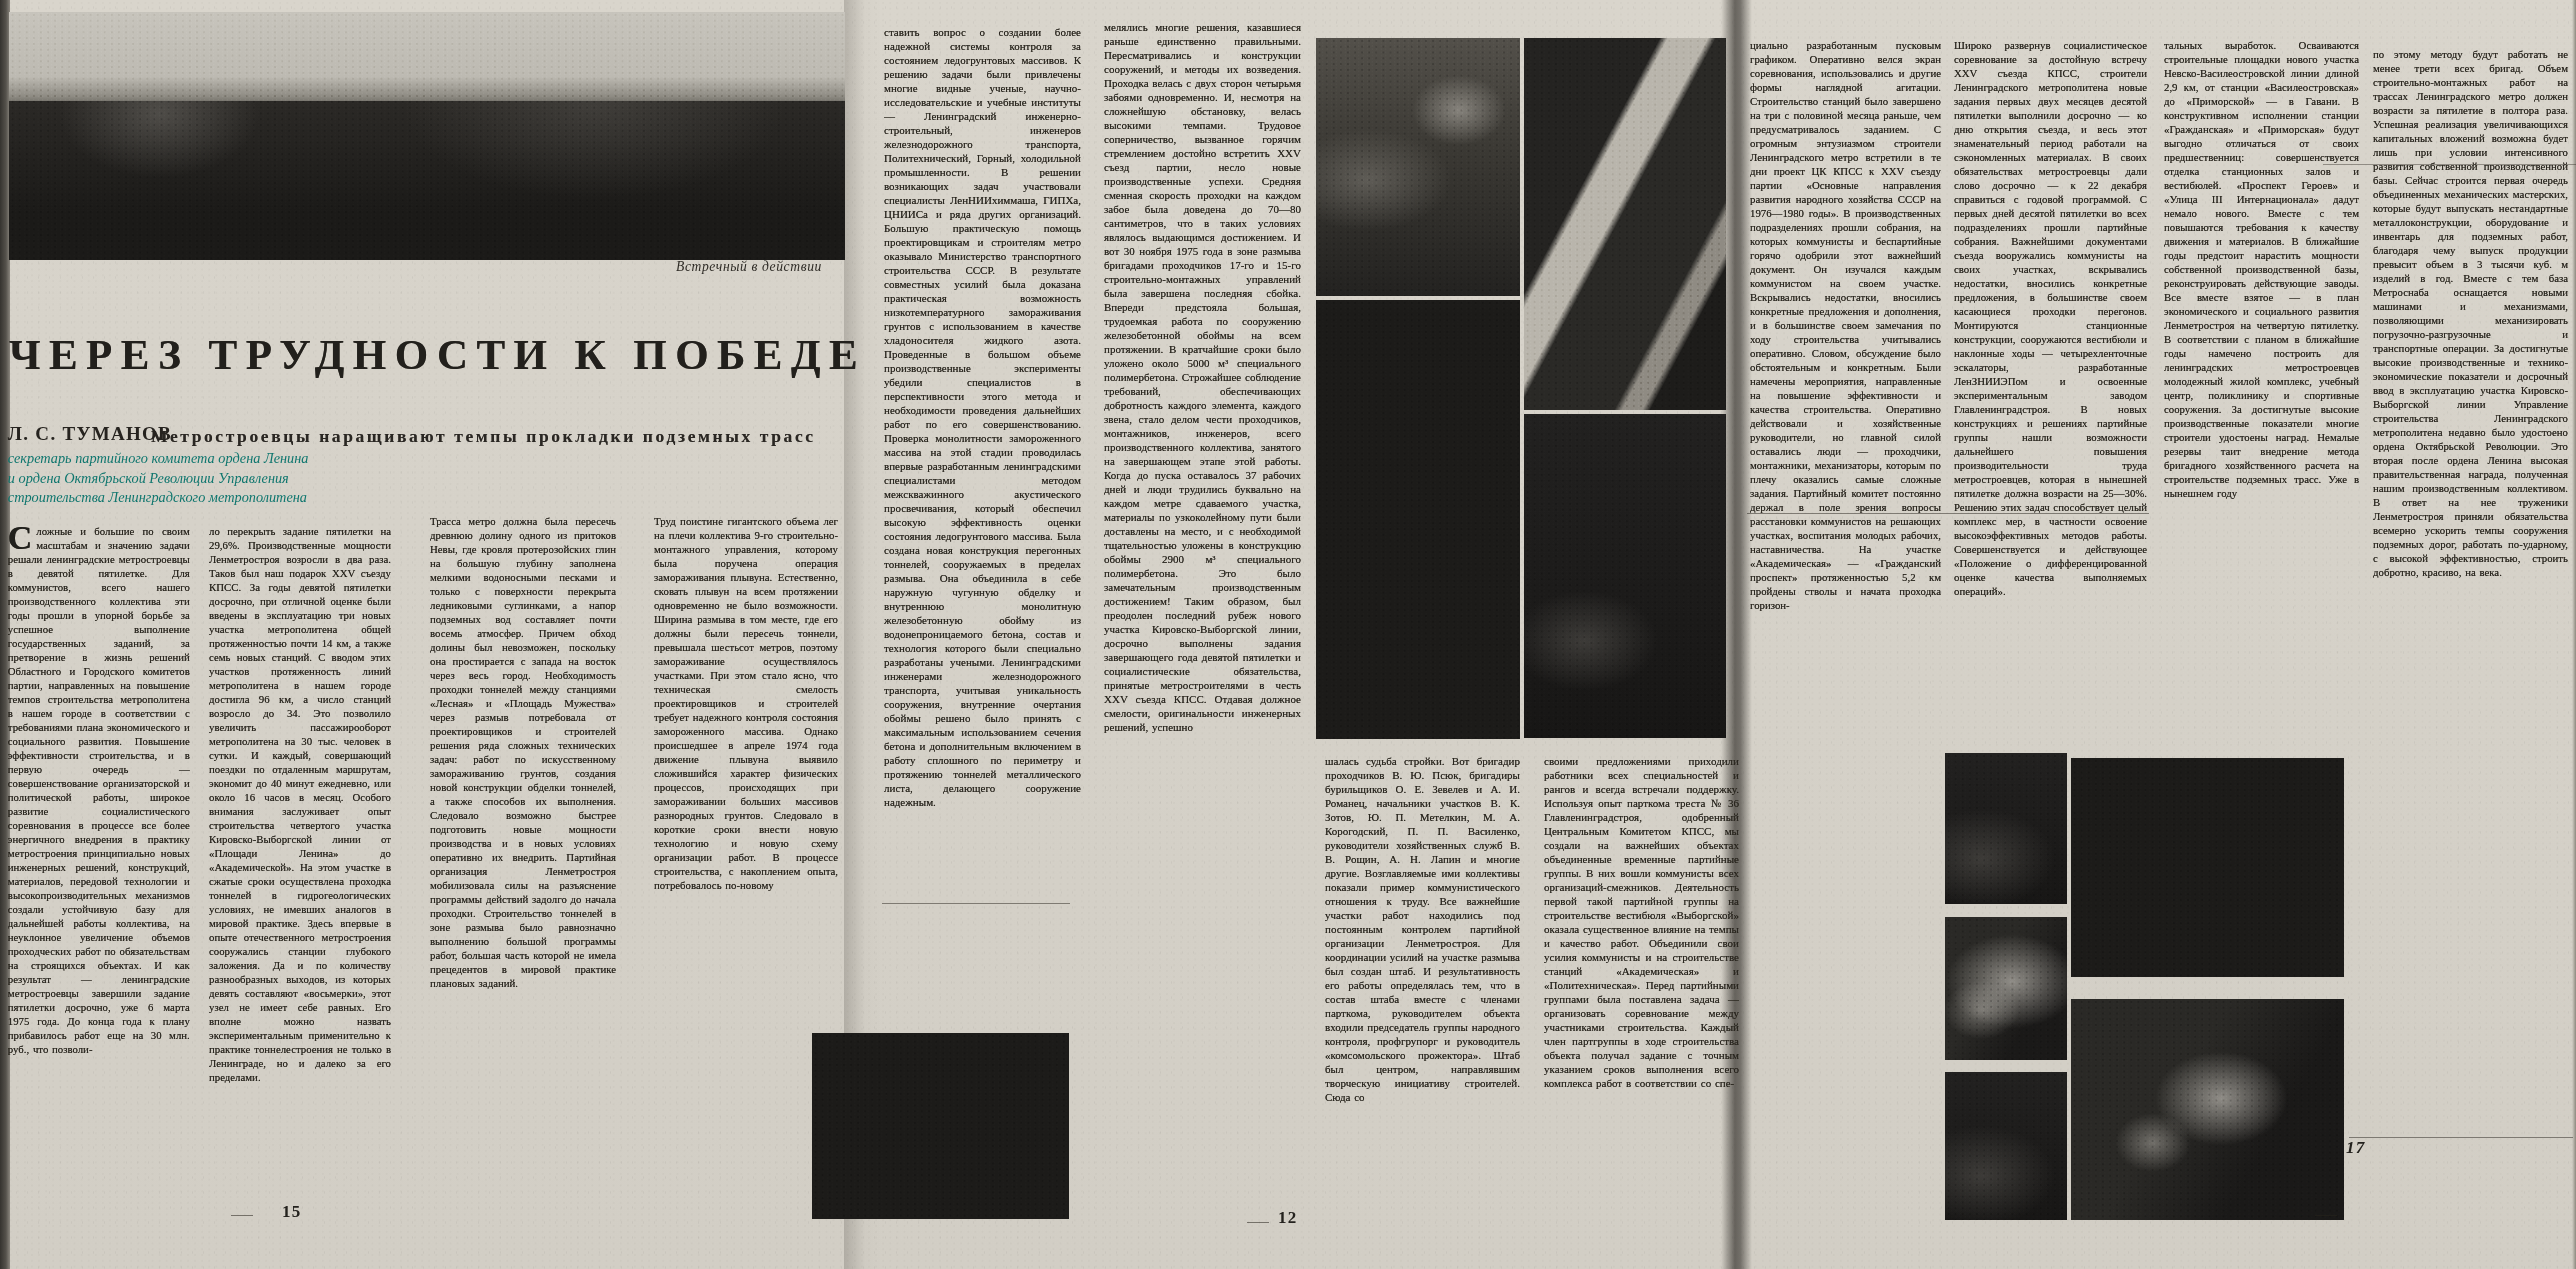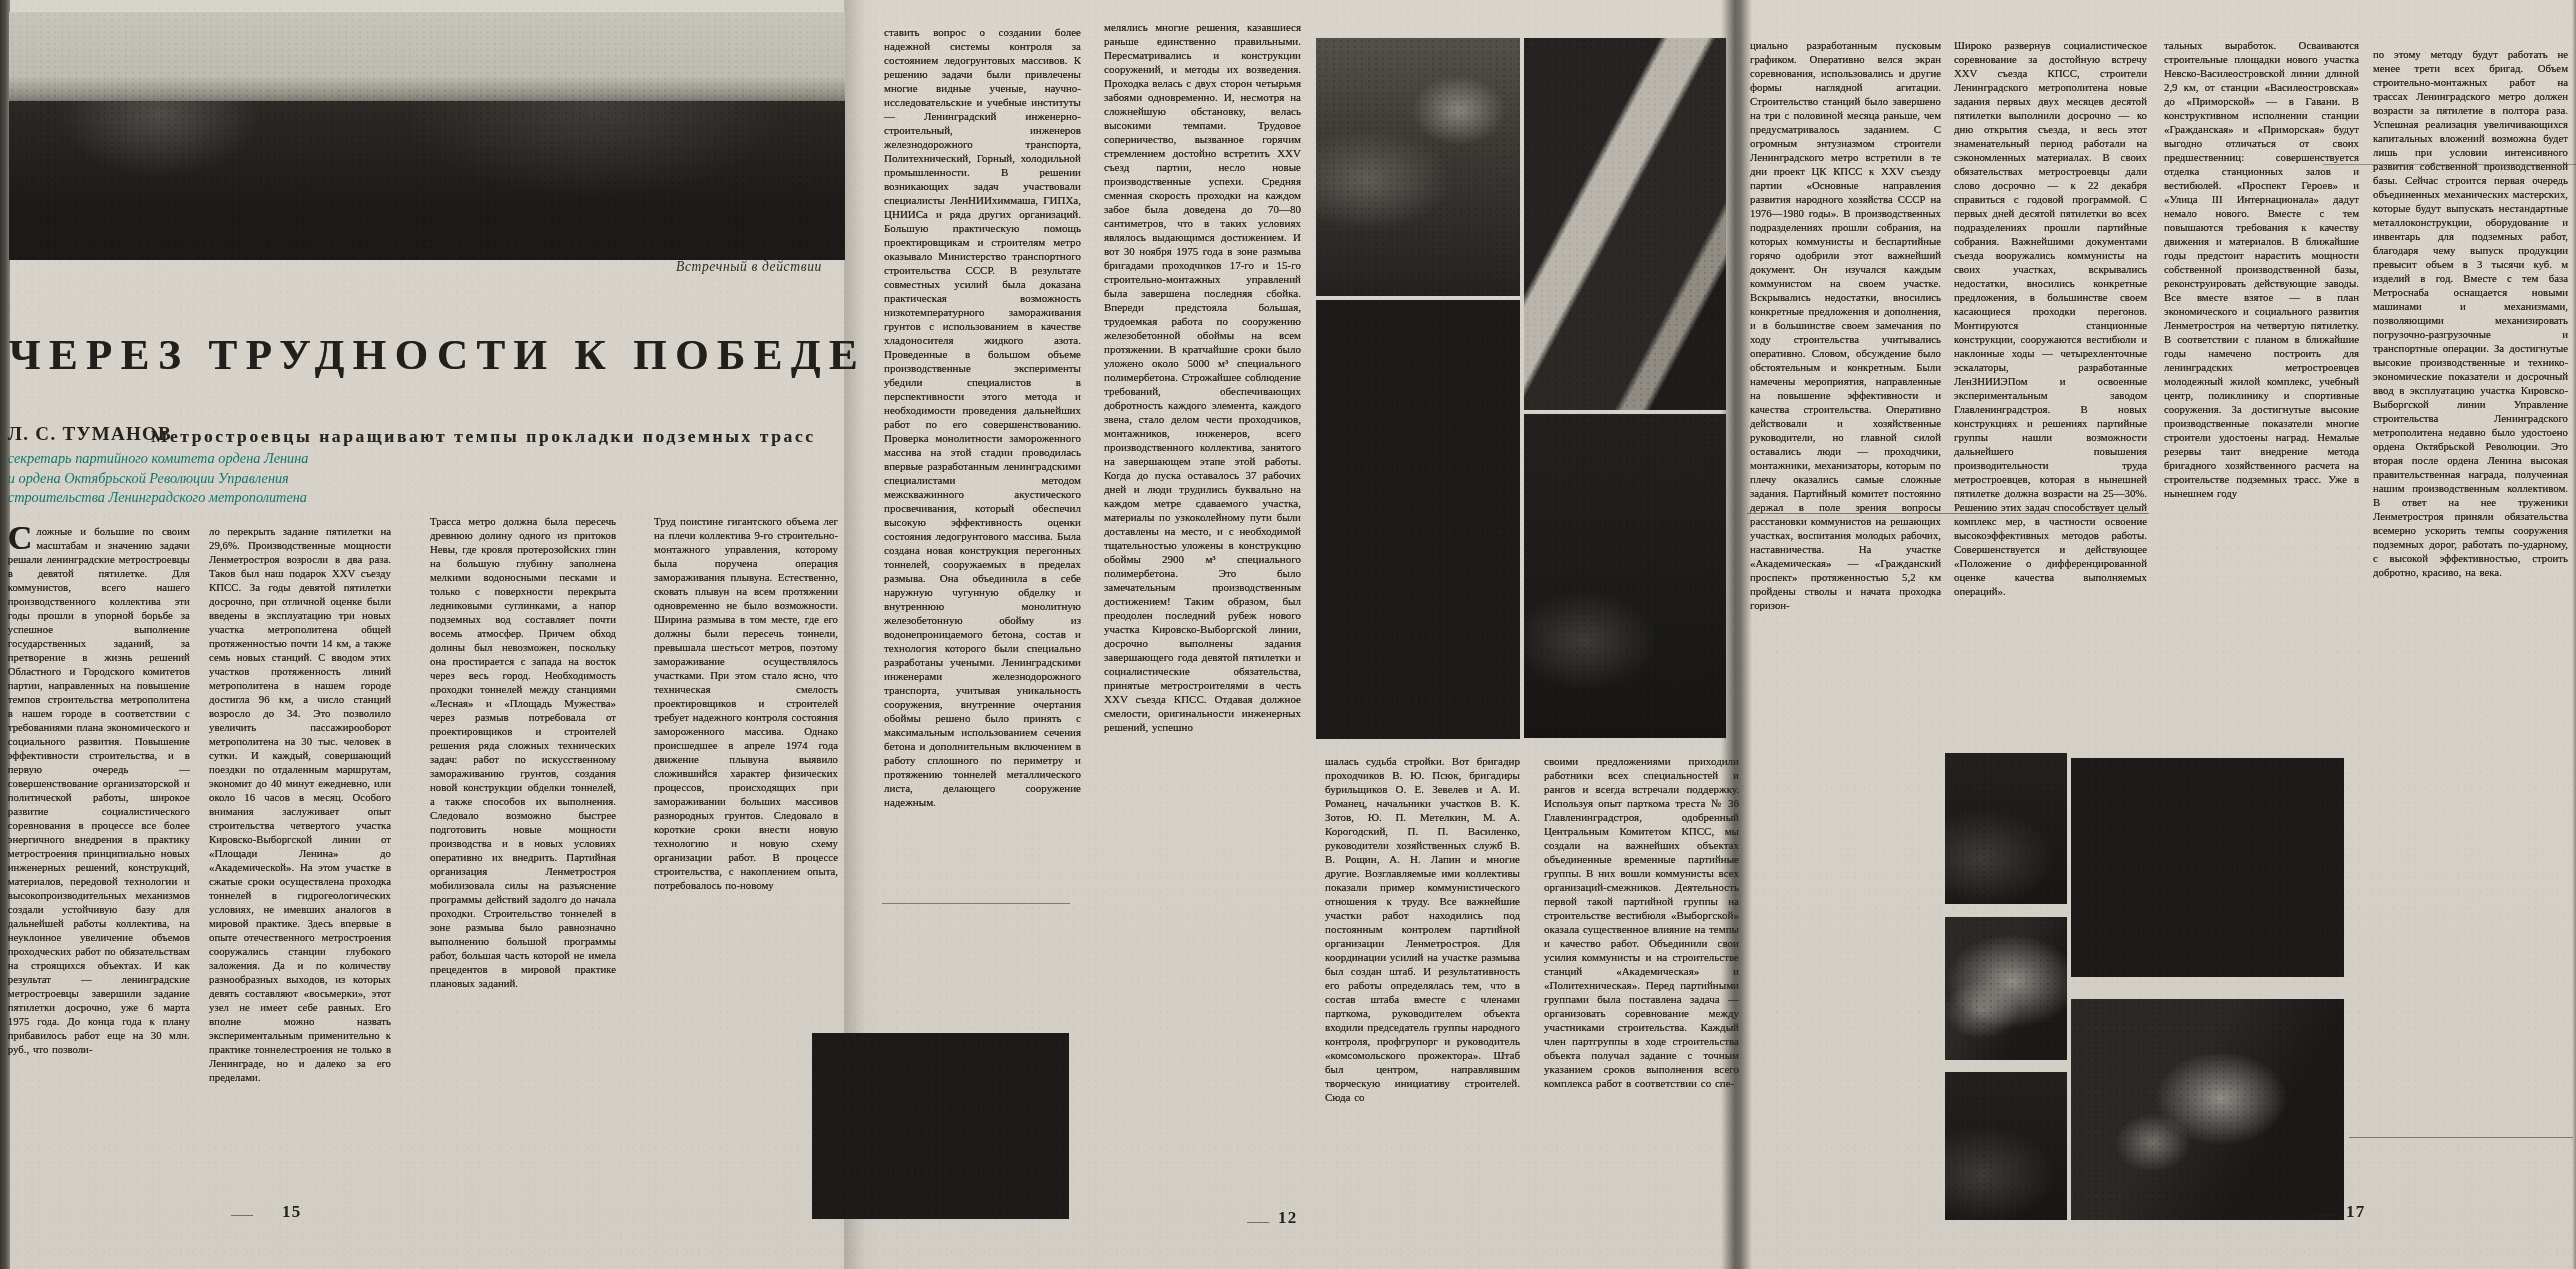--- a/index.html
+++ b/index.html
@@ -128,14 +128,14 @@
 <div class="abs col" style="left:2164px;top:38px;width:195px;height:710px;">тальных выработок. Осваиваются строительные площадки нового участка Невско-Василеостровской линии длиной 2,9 км, от станции «Василеостровская» до «Приморской» — в Гавани. В конструктивном исполнении станции «Гражданская» и «Приморская» будут выгодно отличаться от своих предшественниц: совершенствуется отделка станционных залов и вестибюлей. «Проспект Героев» и «Улица III Интернационала» дадут немало нового. Вместе с тем повышаются требования к качеству движения и материалов. В ближайшие годы предстоит нарастить мощности собственной производственной базы, реконструировать действующие заводы. Все вместе взятое — в план экономического и социального развития Ленметростроя на четвертую пятилетку. В соответствии с планом в ближайшие годы намечено построить для ленинградских метростроевцев молодежный жилой комплекс, учебный центр, поликлинику и спортивные сооружения. За достигнутые высокие производственные показатели многие строители удостоены наград. Немалые резервы таит внедрение метода бригадного хозяйственного расчета на строительстве подземных трасс. Уже в нынешнем году</div>
 <div class="abs col" style="left:2373px;top:47px;width:195px;height:1163px;">по этому методу будут работать не менее трети всех бригад. Объем строительно-монтажных работ на трассах Ленинградского метро должен возрасти за пятилетие в полтора раза. Успешная реализация увеличивающихся капитальных вложений возможна будет лишь при условии интенсивного развития собственной производственной базы. Сейчас строится первая очередь объединенных механических мастерских, которые будут выпускать нестандартные металлоконструкции, оборудование и инвентарь для подземных работ, благодаря чему выпуск продукции превысит объем в 3 тысячи куб. м изделий в год. Вместе с тем база Метроснаба оснащается новыми машинами и механизмами, позволяющими механизировать погрузочно-разгрузочные и транспортные операции. За достигнутые высокие производственные и технико-экономические показатели и досрочный ввод в эксплуатацию участка Кировско-Выборгской линии Управление строительства Ленинградского метрополитена недавно было удостоено ордена Октябрьской Революции. Это вторая после ордена Ленина высокая правительственная награда, полученная нашим производственным коллективом. В ответ на нее труженики Ленметростроя приняли обязательства всемерно ускорить темпы сооружения подземных дорог, работать по-ударному, с высокой эффективностью, строить добротно, красиво, на века.</div>
 
 <div class="abs photo ph-dark" style="left:1945px;top:753px;width:122px;height:151px;"></div>
 <div class="abs photo ph-mach" style="left:1945px;top:917px;width:122px;height:143px;"></div>
 <div class="abs photo ph-dark" style="left:1945px;top:1072px;width:122px;height:148px;"></div>
 <div class="abs photo ph-yard" style="left:2071px;top:758px;width:273px;height:219px;"></div>
 <div class="abs photo ph-mach" style="left:2071px;top:999px;width:273px;height:221px;"></div>
 
 <div class="abs pagenum-rule" style="left:2315px;top:1215px;"></div>
-<div class="abs pagenum" style="left:2346px;top:1202px;">17</div>
+<div class="abs pagenum" style="left:2346px;top:1138px;font-style:italic;">17</div>
 
 
 </body></html>

